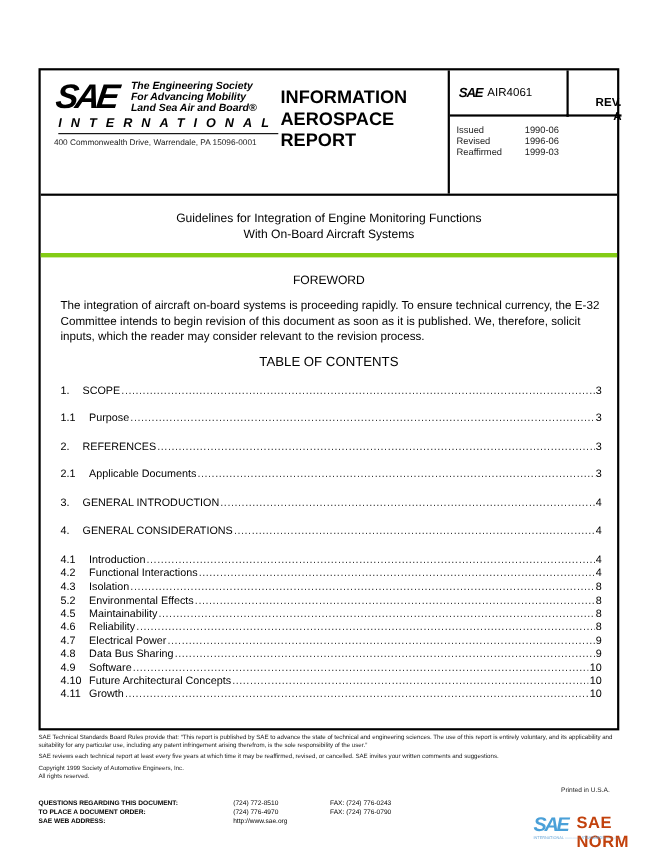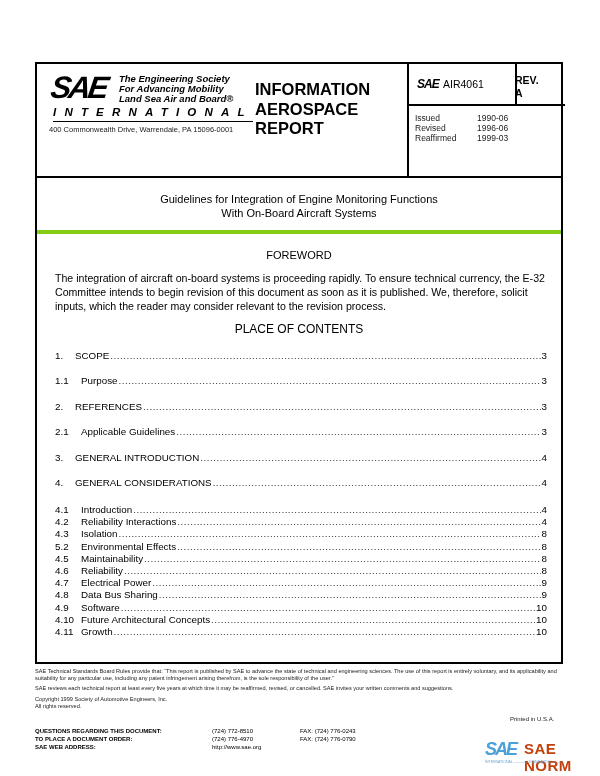--- a/index.html
+++ b/index.html
@@ -24,22 +24,22 @@
   .address { position: absolute; left: 2px; top: 53px; font-size: 7.5px; white-space: nowrap; color: #222; }
 
   .report-type { position: absolute; left: 218px; top: 16px; font-size: 16.5px; font-weight: bold;
                  line-height: 19.5px; }
 
   .right-col { position: absolute; left: 370px; top: 0; width: 156px; height: 112px;
                border-left: 2px solid #000; box-sizing: border-box; }
   .docnum-cell { position: absolute; left: 0; top: 0; width: 108px; height: 42px;
                  border-bottom: 2px solid #000; border-right: 2px solid #000; box-sizing: border-box; }
   .rev-cell { position: absolute; left: 106px; top: 0; width: 50px; height: 42px;
-              border-bottom: 2px solid #000; box-sizing: border-box; text-align: left;
-              font-size: 10.5px; font-weight: bold; line-height: 13px; padding-top: 10px; }
+              border-bottom: 2px solid #000; box-sizing: border-box; text-align: right;
+              font-size: 10.5px; font-weight: bold; line-height: 13px; padding-top: 23px; }
   .sae-small { position: absolute; left: 8px; top: 13px; font-weight: bold; font-style: italic;
                font-size: 12px; letter-spacing: -1px; }
   .docnum { position: absolute; left: 34px; top: 14px; font-size: 10.5px; }
   .dates { position: absolute; left: 6px; top: 49px; font-size: 8.5px; line-height: 10px; color: #222; }
   .dates .row { display: flex; }
   .dates .lbl { width: 62px; }
 
   
   .title-block { position: absolute; left: 0; top: 114px; width: 100%; height: 56px;
                  border-bottom: 4px solid #84cc16; box-sizing: border-box; text-align: center;
@@ -127,21 +127,21 @@
   </div>
 
   <div class="title-block">
     <div>Guidelines for Integration of Engine Monitoring Functions</div>
     <div>With On-Board Aircraft Systems</div>
   </div>
 
   <div class="foreword-h">FOREWORD</div>
   <div class="foreword-p">The integration of aircraft on-board systems is proceeding rapidly.  To ensure technical currency, the E-32 Committee intends to begin revision of this document as soon as it is published.  We, therefore, solicit inputs, which the reader may consider relevant to the revision process.</div>
 
-  <div class="toc-h">PLACE OF CONTENTS</div>
+  <div class="toc-h">TABLE OF CONTENTS</div>
 
   <div class="toc toc-main" style="top: 286px;">
     <div class="toc-line">
       <span class="num n-major">1.</span>
       <span class="lbl">SCOPE</span>
       <span class="dots"></span>
       <span class="pg">3</span>
     </div>
     <div class="toc-line">
       <span class="num n-minor">1.1</span>
@@ -150,21 +150,21 @@
       <span class="pg">3</span>
     </div>
     <div class="toc-line">
       <span class="num n-major">2.</span>
       <span class="lbl">REFERENCES</span>
       <span class="dots"></span>
       <span class="pg">3</span>
     </div>
     <div class="toc-line">
       <span class="num n-minor">2.1</span>
-      <span class="lbl">Applicable Guidelines</span>
+      <span class="lbl">Applicable Documents</span>
       <span class="dots"></span>
       <span class="pg">3</span>
     </div>
     <div class="toc-line">
       <span class="num n-major">3.</span>
       <span class="lbl">GENERAL INTRODUCTION</span>
       <span class="dots"></span>
       <span class="pg">4</span>
     </div>
     <div class="toc-line">
@@ -177,21 +177,21 @@
 
   <div class="toc toc-sub" style="top: 440px;">
     <div class="toc-line">
       <span class="num n-minor">4.1</span>
       <span class="lbl">Introduction</span>
       <span class="dots"></span>
       <span class="pg">4</span>
     </div>
     <div class="toc-line">
       <span class="num n-minor">4.2</span>
-      <span class="lbl">Reliability Interactions</span>
+      <span class="lbl">Functional Interactions</span>
       <span class="dots"></span>
       <span class="pg">4</span>
     </div>
     <div class="toc-line">
       <span class="num n-minor">4.3</span>
       <span class="lbl">Isolation</span>
       <span class="dots"></span>
       <span class="pg">8</span>
     </div>
     <div class="toc-line">

